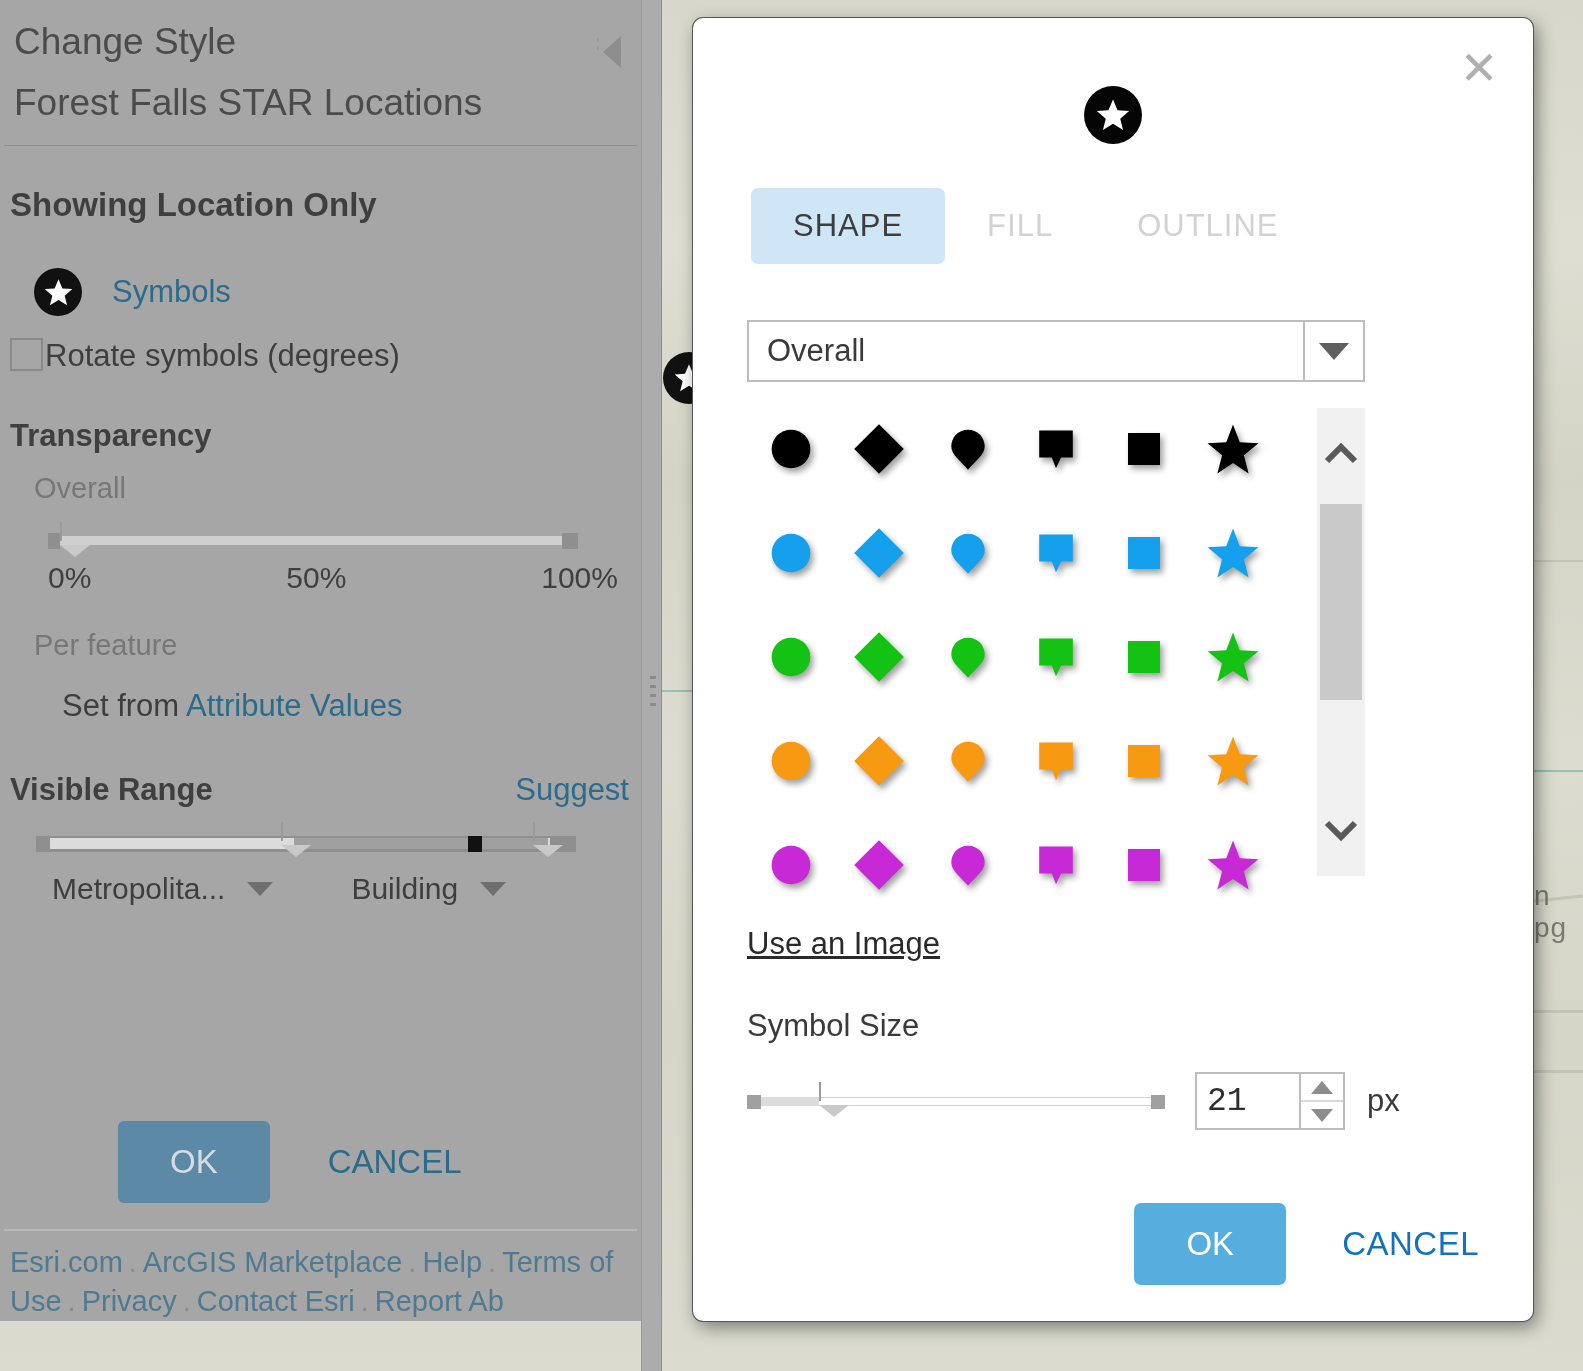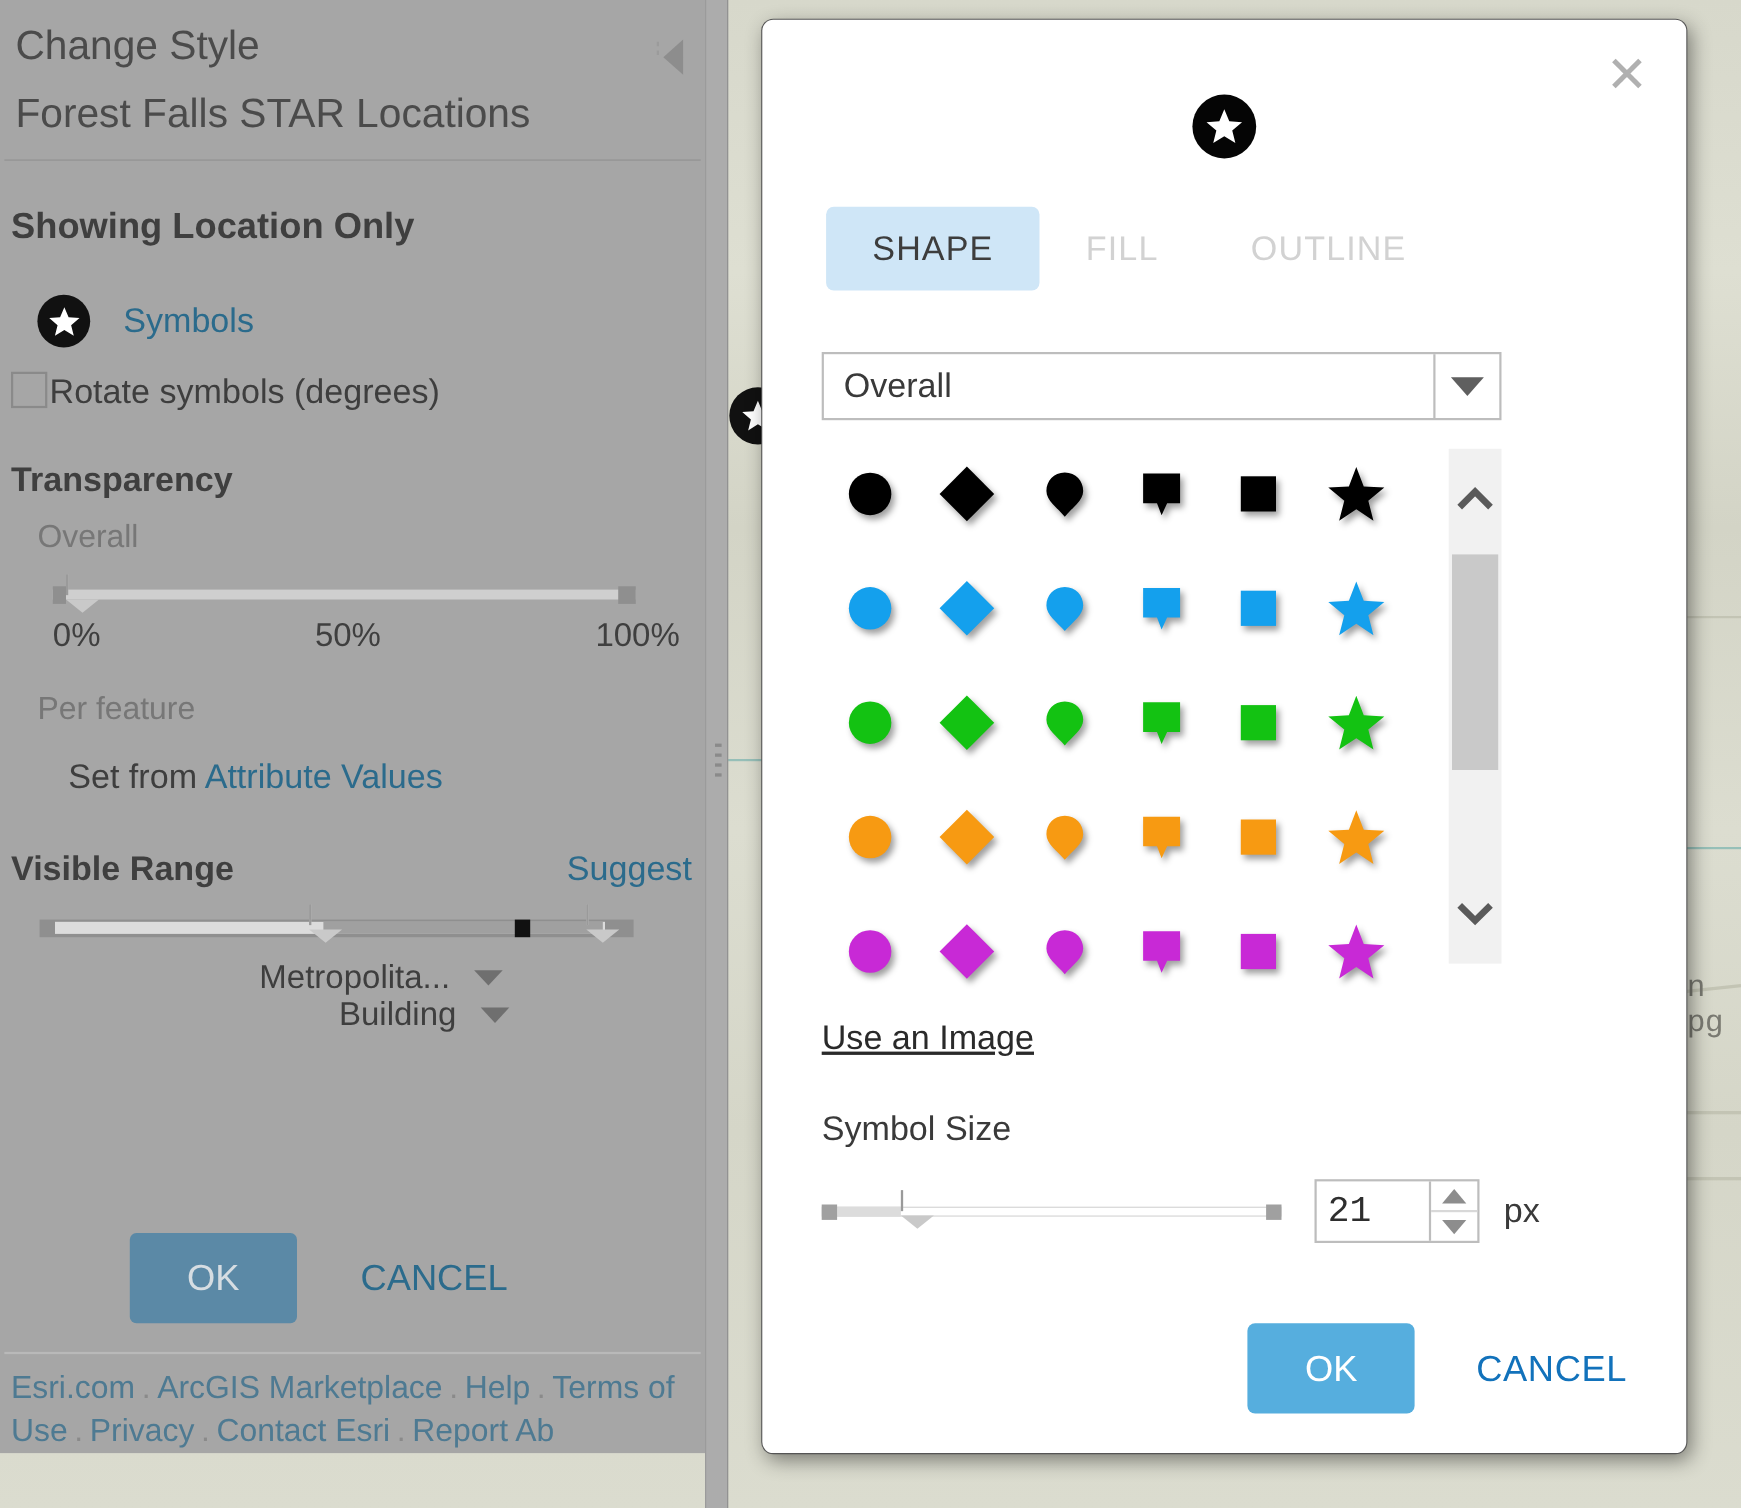--- a/index.html
+++ b/index.html
@@ -110,21 +110,21 @@
   #vr-suggest{font-size:31px;color:#2b6b8c;cursor:pointer;}
 
   #vr-slider{position:relative;margin:20px 0 0 36px;width:540px;height:30px;}
   #vr-track-outer{position:absolute;left:0;top:8px;width:540px;height:16px;background:#8f8f8f;}
   #vr-track-inner{position:absolute;left:14px;top:10px;width:500px;height:11px;background:#dcdcdc;}
   #vr-range-fill{position:absolute;left:258px;top:10px;width:254px;height:11px;background:#a0a0a0;}
   #vr-mid-mark{position:absolute;left:432px;top:8px;width:14px;height:16px;background:#111;}
   .vr-thumb{position:absolute;top:-5px;width:30px;height:32px;cursor:pointer;}
   #vr-thumb-left{left:245px;}
   #vr-thumb-right{left:497px;}
-  #vr-labels{display:flex;padding:14px 0 0 52px;align-items:center;flex-direction:column;}
+  #vr-labels{display:flex;padding:14px 0 0 52px;align-items:center;}
   .vr-select{display:flex;align-items:center;cursor:pointer;}
   .vr-select .txt{font-size:30px;color:#3e3e3e;}
   .caret-down{
     width:0;height:0;border-left:13px solid transparent;border-right:13px solid transparent;
     border-top:14px solid #6f6f6f;margin-left:22px;
   }
 
   
   #panel-footer{position:absolute;left:0;bottom:0;width:641px;}
   #panel-buttons{display:flex;align-items:center;padding:0 0 26px 118px;}

